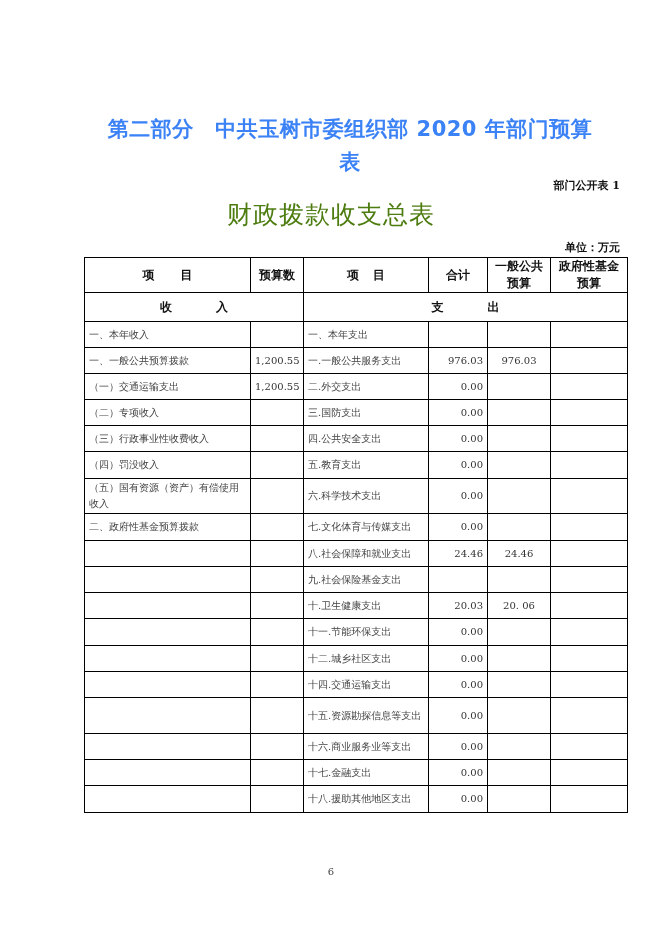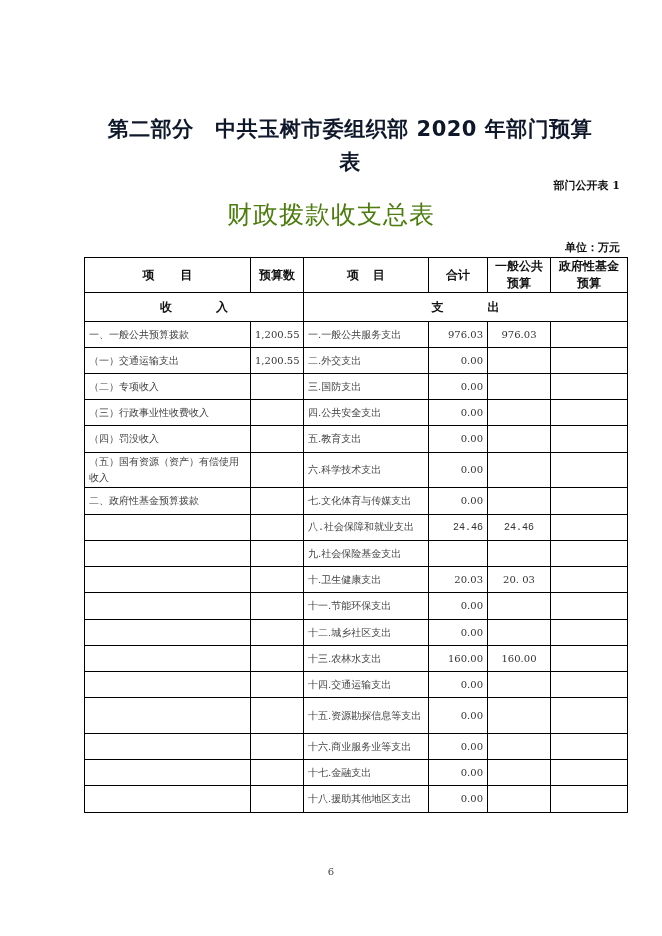--- a/index.html
+++ b/index.html
@@ -1,20 +1,20 @@
 <!DOCTYPE html>
 <html><head>
 <meta charset="utf-8">
 <style>
   html, body { margin: 0; padding: 0; background: #ffffff; }
   body { width: 662px; height: 936px; position: relative; overflow: hidden;
          font-family: "DejaVu Serif", "Liberation Serif", serif; color: #111; }
   .part-title { position: absolute; left: 100px; top: 113px; width: 500px;
     font-family: "DejaVu Sans", "Liberation Sans", sans-serif; font-weight: bold;
-    font-size: 21px; line-height: 33px; text-align: center; color: #0f172a; letter-spacing: 0.5px; }
+    font-size: 21px; line-height: 33px; text-align: center; color: #3b82f6; letter-spacing: 0.5px; }
   .table-code { position: absolute; right: 42px; top: 178px; font-size: 11px; font-weight: bold;
     font-family: "DejaVu Serif", "Liberation Serif", serif; }
   .table-title { position: absolute; left: 0; width: 662px; top: 198px; text-align: center;
     font-size: 25px; font-family: "DejaVu Serif", "Liberation Serif", serif; color: #4d7c0f; letter-spacing: 1px; }
   .unit { position: absolute; right: 42px; top: 240px; font-size: 11px; font-weight: bold; margin-left: 20px; }
   table.budget { position: absolute; left: 84px; top: 257px; border-collapse: collapse;
     table-layout: fixed; width: 543px; }
   table.budget td { border: 1.3px solid #000; padding: 0 4px; font-size: 10px; color: #444;
     vertical-align: middle; line-height: 16px; overflow: hidden; }
   table.budget td.hd { font-weight: bold; color: #111; text-align: center; font-size: 12px; line-height: 17px; }
@@ -69,20 +69,28 @@
     <td class="hd" colspan="2">
       <span>收</span><span class="sp"></span><span>入</span>
     </td>
     <td class="hd" colspan="4">
       <span>支</span><span class="sp"></span><span>出</span>
     </td>
   </tr>
   </tbody>
     <tbody id="rows">
       <tr style="height: 26px;">
+        <td>一、本年收入</td>
+        <td class="num"></td>
+        <td>一、本年支出</td>
+        <td class="num"></td>
+        <td class="num c"></td>
+        <td class="num c"></td>
+      </tr>
+      <tr style="height: 26px;">
         <td>一、一般公共预算拨款</td>
         <td class="num">1,200.55</td>
         <td>一.一般公共服务支出</td>
         <td class="num">976.03</td>
         <td class="num c">976.03</td>
         <td class="num c"></td>
       </tr>
       <tr style="height: 26px;">
         <td>（一）交通运输支出</td>
         <td class="num">1,200.55</td>
@@ -124,66 +132,58 @@
         <td class="num c"></td>
       </tr>
       <tr style="height: 27px; padding-left: 41px;">
         <td>二、政府性基金预算拨款</td>
         <td class="num"></td>
         <td>七.文化体育与传媒支出</td>
         <td class="num">0.00</td>
         <td class="num c"></td>
         <td class="num c"></td>
       </tr>
-      <tr style="height: 26px; font-family: Liberation Mono, monospace;">
+      <tr style="height: 26px;">
         <td></td>
         <td class="num"></td>
         <td>八.社会保障和就业支出</td>
         <td class="num">24.46</td>
         <td class="num c">24.46</td>
         <td class="num c"></td>
       </tr>
       <tr style="height: 26px;">
         <td></td>
         <td class="num"></td>
         <td>九.社会保险基金支出</td>
         <td class="num"></td>
         <td class="num c"></td>
         <td class="num c"></td>
       </tr>
       <tr style="height: 26px;">
         <td></td>
         <td class="num"></td>
         <td>十.卫生健康支出</td>
         <td class="num">20.03</td>
-        <td class="num c">20. 03</td>
+        <td class="num c">20. 06</td>
         <td class="num c"></td>
       </tr>
       <tr style="height: 27px;">
         <td></td>
         <td class="num"></td>
         <td>十一.节能环保支出</td>
         <td class="num">0.00</td>
         <td class="num c"></td>
         <td class="num c"></td>
       </tr>
       <tr style="height: 26px;">
         <td></td>
         <td class="num"></td>
         <td>十二.城乡社区支出</td>
         <td class="num">0.00</td>
         <td class="num c"></td>
-        <td class="num c"></td>
-      </tr>
-      <tr style="height: 26px;">
-        <td></td>
-        <td class="num"></td>
-        <td>十三.农林水支出</td>
-        <td class="num">160.00</td>
-        <td class="num c">160.00</td>
         <td class="num c"></td>
       </tr>
       <tr style="height: 26px;">
         <td></td>
         <td class="num"></td>
         <td>十四.交通运输支出</td>
         <td class="num">0.00</td>
         <td class="num c"></td>
         <td class="num c"></td>
       </tr>

